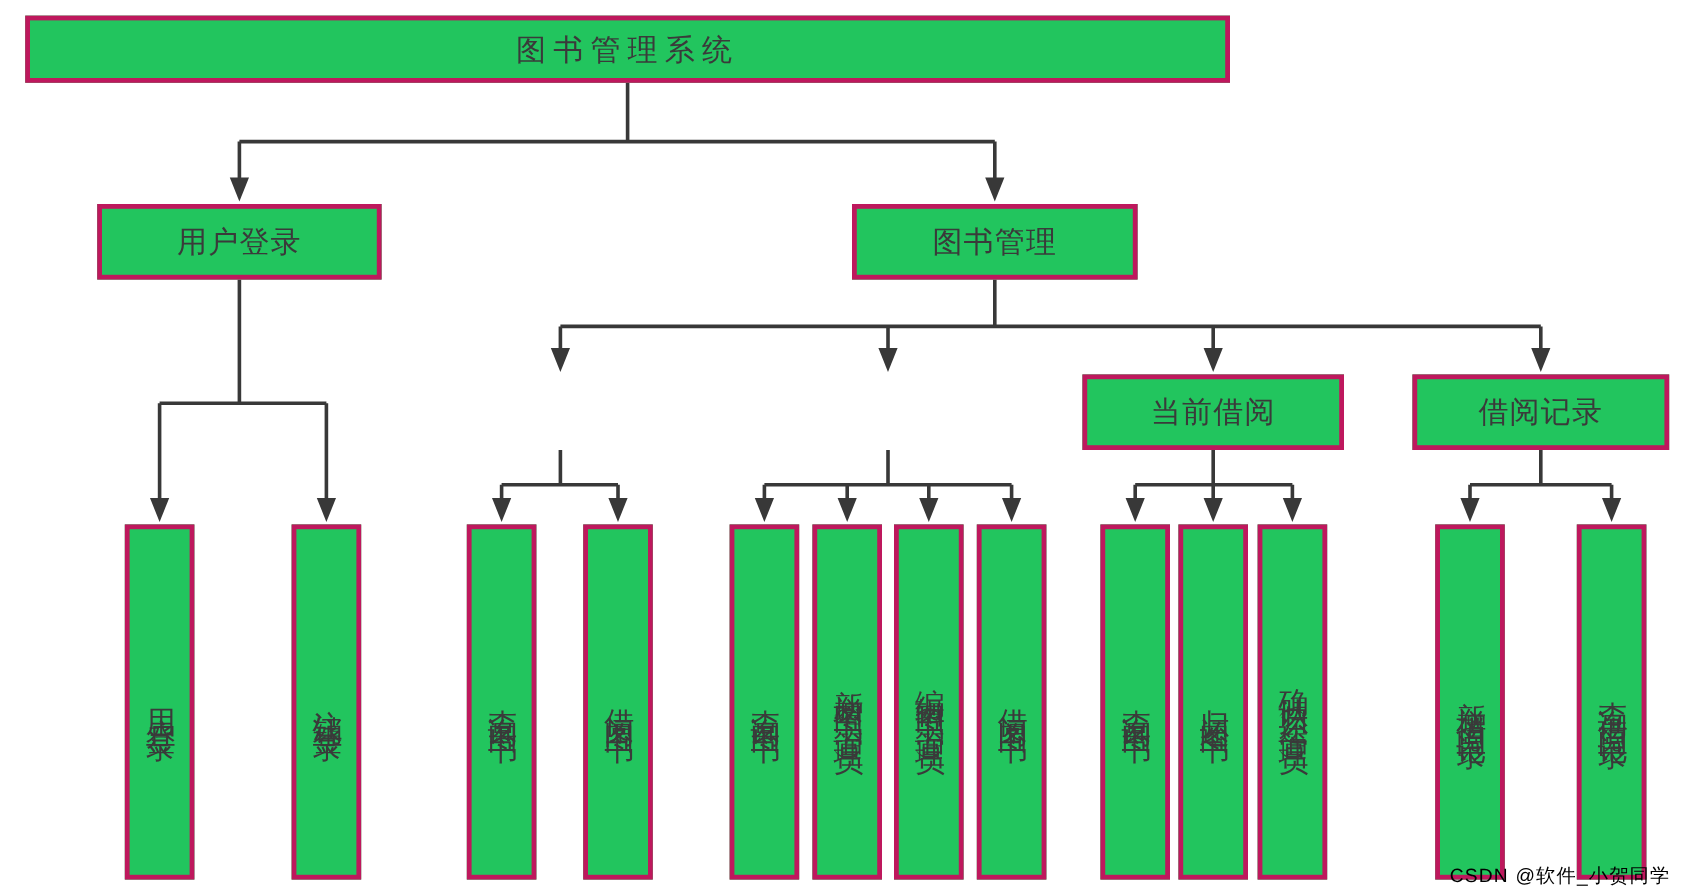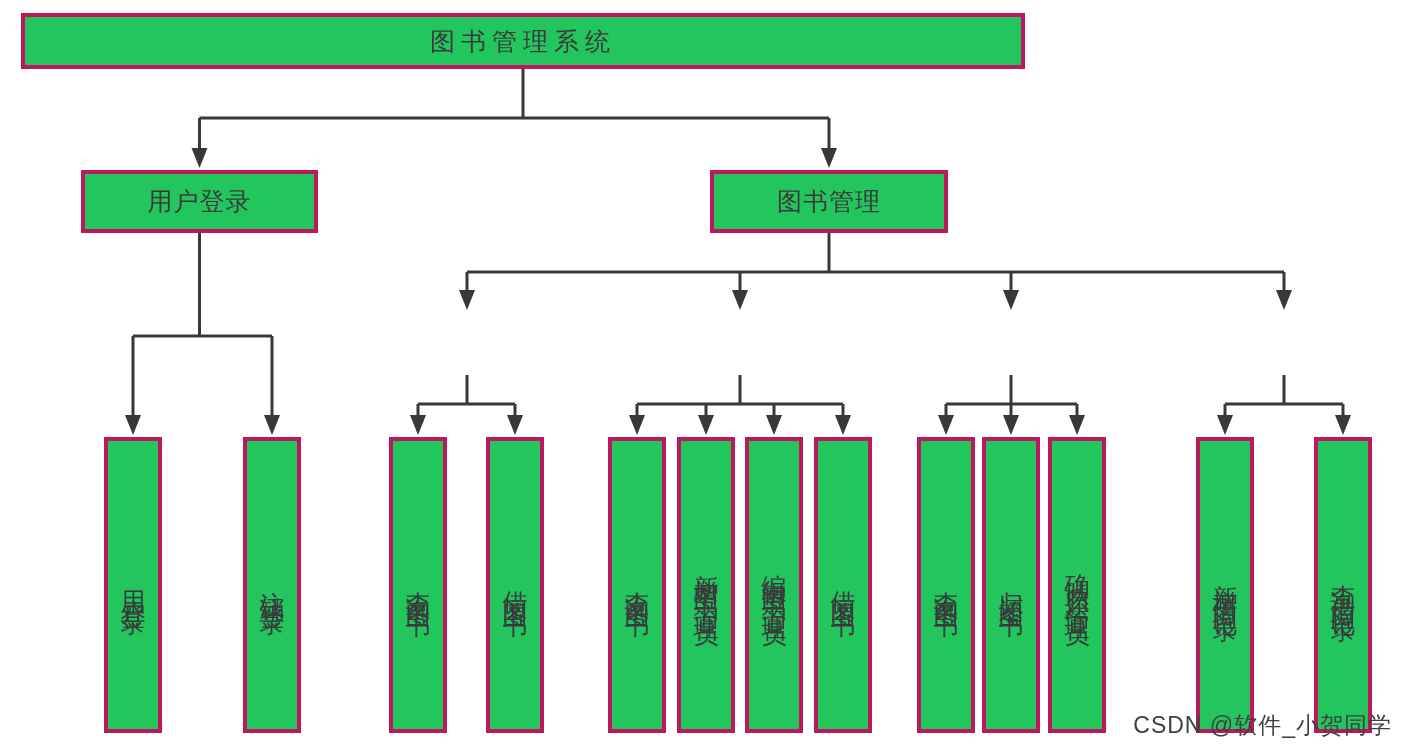--- a/index.html
+++ b/index.html
@@ -34,23 +34,23 @@
     text-orientation:mixed;
     font-size:25px;
     line-height:1;
     letter-spacing:7px;
     color:#3a3a3a;
   }
   .watermark{
     position:absolute;
     right:13px;
     bottom:6px;
-    font-size:23px;
+    font-size:16px;
     letter-spacing:1px;
-    color:#404040;
+    color:#000000;
     z-index:5;
     white-space:nowrap;
   }
 </style>
 </head>
 <body>
 
 <div class="canvas">
 
   <svg class="connectors" width="1405" height="747" viewBox="0 0 1405 747">
@@ -97,20 +97,26 @@
     <span class="hlabel root-label">图书管理系统</span>
   </div>
 
   <div class="box" style="left:81px;top:170px;width:237px;height:63px">
     <span class="hlabel">用户登录</span>
   </div>
   <div class="box" style="left:710px;top:170px;width:238px;height:63px">
     <span class="hlabel">图书管理</span>
   </div>
 
+  <div class="box" style="left:902px;top:312px;width:218px;height:63px">
+    <span class="hlabel">当前借阅</span>
+  </div>
+  <div class="box" style="left:1177px;top:312px;width:214px;height:63px">
+    <span class="hlabel">借阅记录</span>
+  </div>
 
   <div class="box" style="left:104px;top:437px;width:58px;height:296px">
     <span class="vtext">用户登录</span>
   </div>
   <div class="box" style="left:243px;top:437px;width:58px;height:296px">
     <span class="vtext">注销登录</span>
   </div>
 
   <div class="box" style="left:389px;top:437px;width:58px;height:296px">
     <span class="vtext">查询图书</span>

